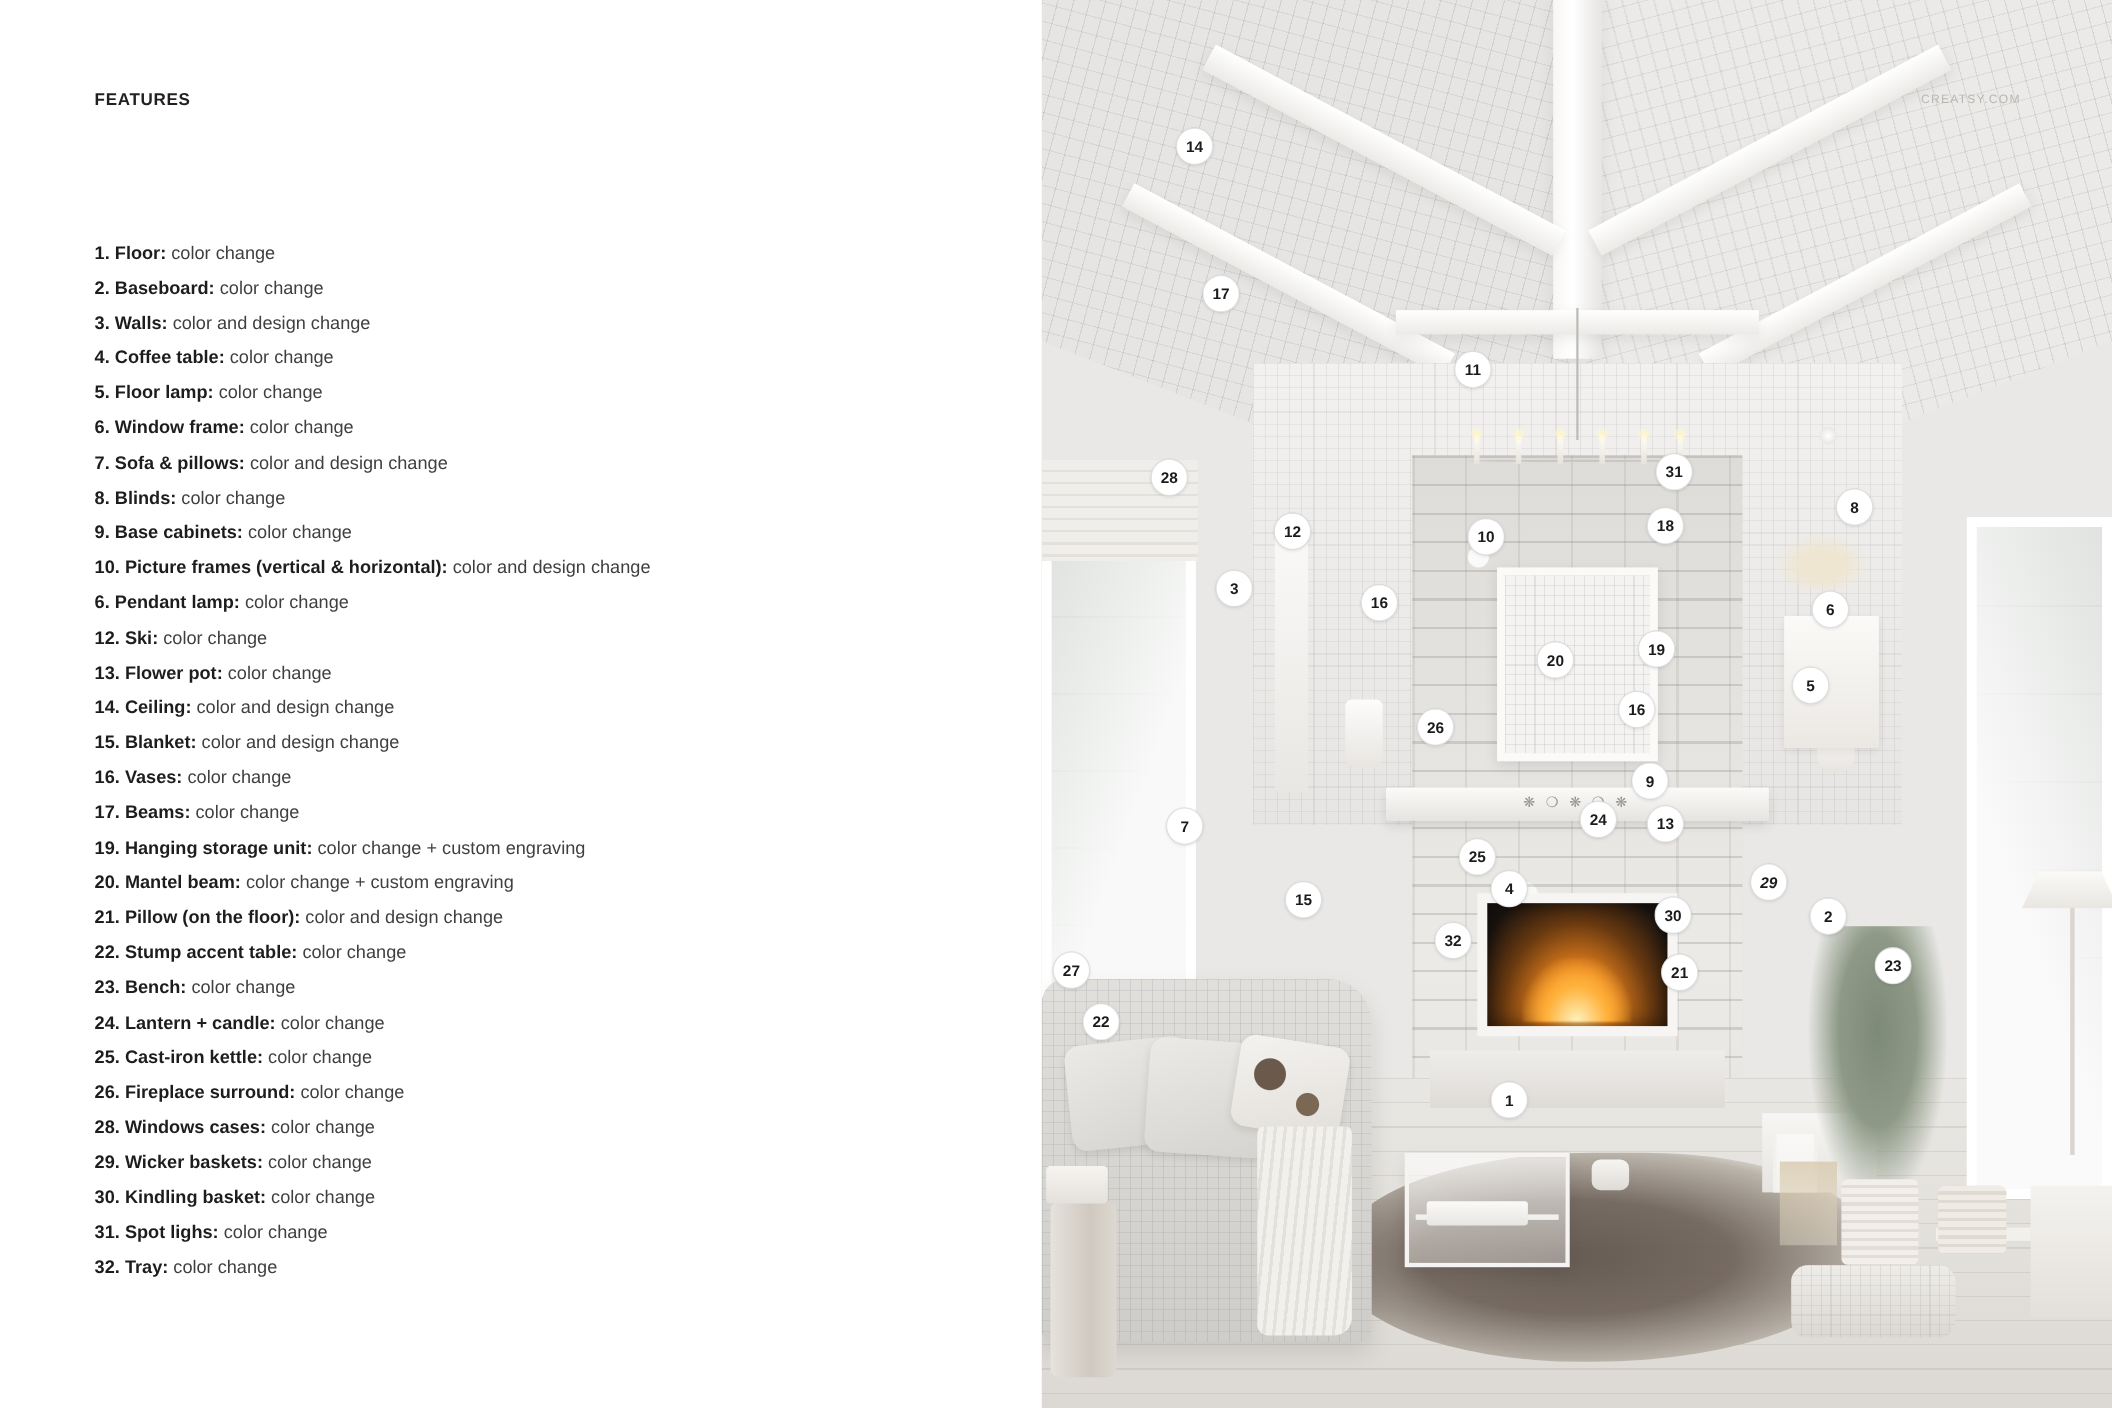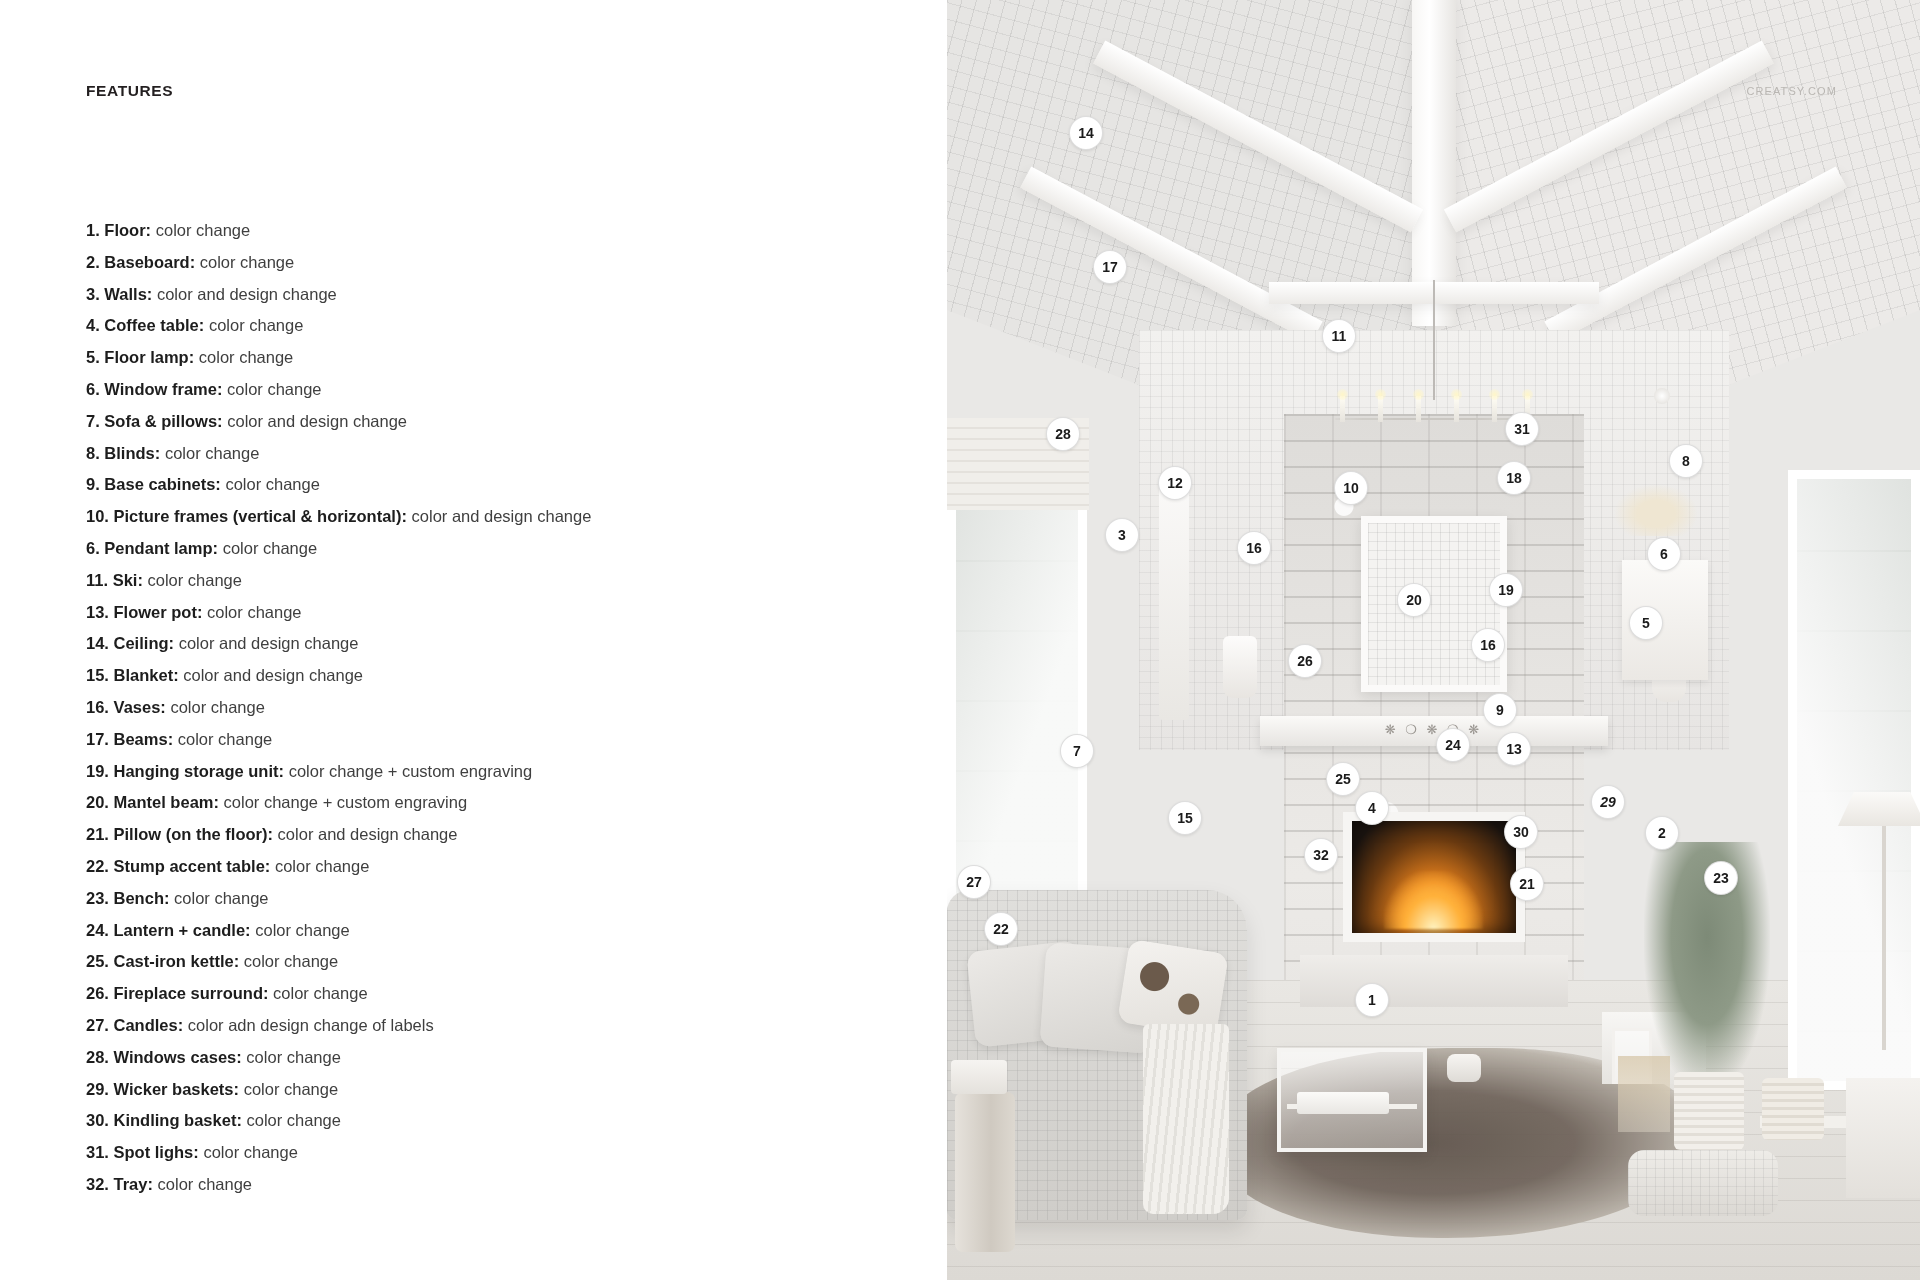--- a/index.html
+++ b/index.html
@@ -691,35 +691,34 @@
         <li><span class="lbl">2.</span> <span class="lbl">Baseboard:</span> <span class="desc">color change</span></li>
         <li><span class="lbl">3.</span> <span class="lbl">Walls:</span> <span class="desc">color and design change</span></li>
         <li><span class="lbl">4.</span> <span class="lbl">Coffee table:</span> <span class="desc">color change</span></li>
         <li><span class="lbl">5.</span> <span class="lbl">Floor lamp:</span> <span class="desc">color change</span></li>
         <li><span class="lbl">6.</span> <span class="lbl">Window frame:</span> <span class="desc">color change</span></li>
         <li><span class="lbl">7.</span> <span class="lbl">Sofa &amp; pillows:</span> <span class="desc">color and design change</span></li>
         <li><span class="lbl">8.</span> <span class="lbl">Blinds:</span> <span class="desc">color change</span></li>
         <li><span class="lbl">9.</span> <span class="lbl">Base cabinets:</span> <span class="desc">color change</span></li>
         <li><span class="lbl">10.</span> <span class="lbl">Picture frames (vertical &amp; horizontal):</span> <span class="desc">color and design change</span></li>
         <li><span class="lbl">6.</span> <span class="lbl">Pendant lamp:</span> <span class="desc">color change</span></li>
-        <li><span class="lbl">11.</span> <span class="lbl">Ski:</span> <span class="desc">color change</span></li>
+        <li><span class="lbl">12.</span> <span class="lbl">Ski:</span> <span class="desc">color change</span></li>
         <li><span class="lbl">13.</span> <span class="lbl">Flower pot:</span> <span class="desc">color change</span></li>
         <li><span class="lbl">14.</span> <span class="lbl">Ceiling:</span> <span class="desc">color and design change</span></li>
         <li><span class="lbl">15.</span> <span class="lbl">Blanket:</span> <span class="desc">color and design change</span></li>
         <li><span class="lbl">16.</span> <span class="lbl">Vases:</span> <span class="desc">color change</span></li>
         <li><span class="lbl">17.</span> <span class="lbl">Beams:</span> <span class="desc">color change</span></li>
         <li><span class="lbl">19.</span> <span class="lbl">Hanging storage unit:</span> <span class="desc">color change + custom engraving</span></li>
         <li><span class="lbl">20.</span> <span class="lbl">Mantel beam:</span> <span class="desc">color change + custom engraving</span></li>
         <li><span class="lbl">21.</span> <span class="lbl">Pillow (on the floor):</span> <span class="desc">color and design change</span></li>
         <li><span class="lbl">22.</span> <span class="lbl">Stump accent table:</span> <span class="desc">color change</span></li>
         <li><span class="lbl">23.</span> <span class="lbl">Bench:</span> <span class="desc">color change</span></li>
         <li><span class="lbl">24.</span> <span class="lbl">Lantern + candle:</span> <span class="desc">color change</span></li>
         <li><span class="lbl">25.</span> <span class="lbl">Cast-iron kettle:</span> <span class="desc">color change</span></li>
         <li><span class="lbl">26.</span> <span class="lbl">Fireplace surround:</span> <span class="desc">color change</span></li>
-        <li><span class="lbl">27.</span> <span class="lbl">Candles:</span> <span class="desc">color adn design change of labels</span></li>
         <li><span class="lbl">28.</span> <span class="lbl">Windows cases:</span> <span class="desc">color change</span></li>
         <li><span class="lbl">29.</span> <span class="lbl">Wicker baskets:</span> <span class="desc">color change</span></li>
         <li><span class="lbl">30.</span> <span class="lbl">Kindling basket:</span> <span class="desc">color change</span></li>
         <li><span class="lbl">31.</span> <span class="lbl">Spot lighs:</span> <span class="desc">color change</span></li>
         <li><span class="lbl">32.</span> <span class="lbl">Tray:</span> <span class="desc">color change</span></li>
       </ul>
   </section>
 
   <section class="photo-panel">
     <div class="scene">

